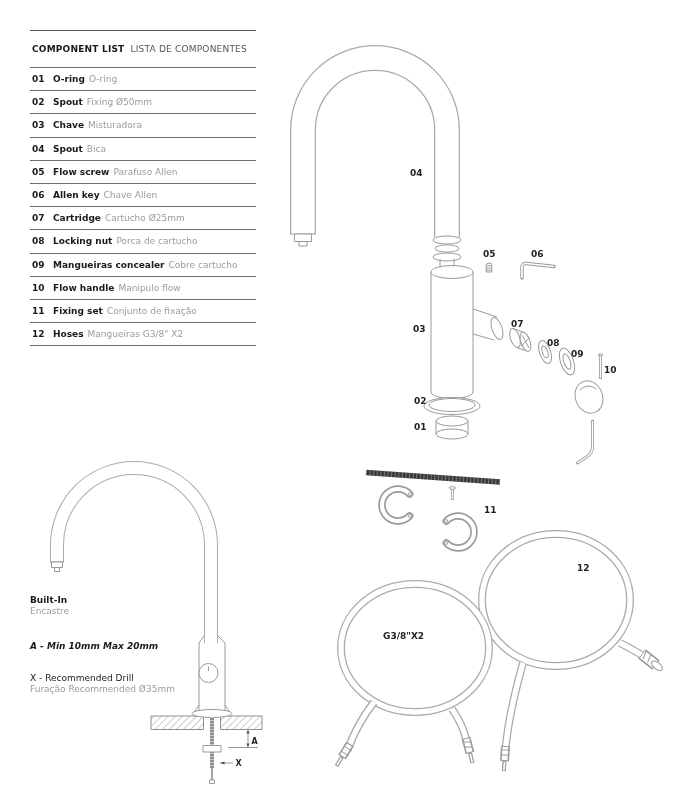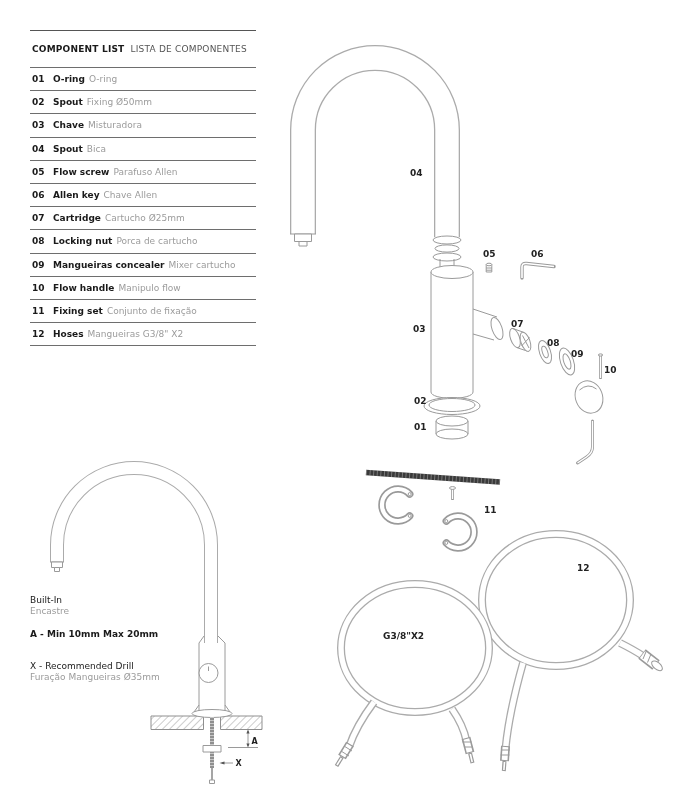--- a/index.html
+++ b/index.html
@@ -11,23 +11,23 @@
   .cl-header { border-top:1.4px solid #555; padding:13px 0 13px 2px; font-size:9px; letter-spacing:.2px; white-space:nowrap; }
   .cl-title-en { font-weight:bold; }
   .cl-title-pt { color:#555; margin-left:3px; }
   .cl-row { display:flex; align-items:baseline; border-top:1px solid #6e6e6e; padding:6px 0 6.2px 2px; font-size:9px; line-height:10px; white-space:nowrap; }
   .cl-num { font-weight:bold; width:21px; flex:none; }
   .cl-en { font-weight:bold; margin-right:4px; }
   .cl-pt { color:#9b9b9b; }
 
   
   .builtin-text { position:absolute; left:30px; top:595px; font-size:9px; line-height:11px; }
-  .bt-title { font-weight:normal; }
+  .bt-title { font-weight:bold; }
   .bt-sub { color:#9b9b9b; }
-  .bt-note-a { font-weight:bold; margin-top:12px; }
+  .bt-note-a { font-weight:bold; margin-top:24px;font-style:italic; }
   .bt-note-x { font-weight:normal; margin-top:21px; }
   .bt-note-x-pt { color:#9b9b9b; }
 
   
   .ln { fill:none; stroke:#9a9a9a; stroke-width:1; }
   .lnf { fill:#ffffff; stroke:#9a9a9a; stroke-width:1; }
   .tube-outer { fill:none; stroke:#ababab; }
   .tube-inner { fill:none; stroke:#ffffff; }
   .callout { font-family:"DejaVu Sans", sans-serif; font-size:9px; font-weight:bold; fill:#222222; }
   .dim-label { font-family:"DejaVu Sans", sans-serif; font-size:8px; font-weight:bold; fill:#222222; }
@@ -79,21 +79,21 @@
         <span class="cl-pt">Cartucho Ø25mm</span>
       </div>
     <div class="cl-row">
         <span class="cl-num">08</span>
         <span class="cl-en">Locking nut</span>
         <span class="cl-pt">Porca de cartucho</span>
       </div>
     <div class="cl-row">
         <span class="cl-num">09</span>
         <span class="cl-en">Mangueiras concealer</span>
-        <span class="cl-pt">Mixer cartucho</span>
+        <span class="cl-pt">Cobre cartucho</span>
       </div>
     <div class="cl-row">
         <span class="cl-num">10</span>
         <span class="cl-en">Flow handle</span>
         <span class="cl-pt">Manipulo flow</span>
       </div>
     <div class="cl-row">
         <span class="cl-num">11</span>
         <span class="cl-en">Fixing set</span>
         <span class="cl-pt">Conjunto de fixação</span>
@@ -297,16 +297,16 @@
       <polygon points="219.5,763 224.5,761.4 224.5,764.6" fill="#555555"></polygon>
       <text class="dim-label" x="235.5" y="766">X</text>
     </g>
   </svg>
 
   <div class="builtin-text">
     <div class="bt-title">Built-In</div>
     <div class="bt-sub">Encastre</div>
     <div class="bt-note-a">A - Min 10mm Max 20mm</div>
     <div class="bt-note-x">X - Recommended Drill</div>
-    <div class="bt-note-x-pt">Furação Mangueiras Ø35mm</div>
+    <div class="bt-note-x-pt">Furação Recommended Ø35mm</div>
   </div>
 
 </div>
 
 </body></html>

